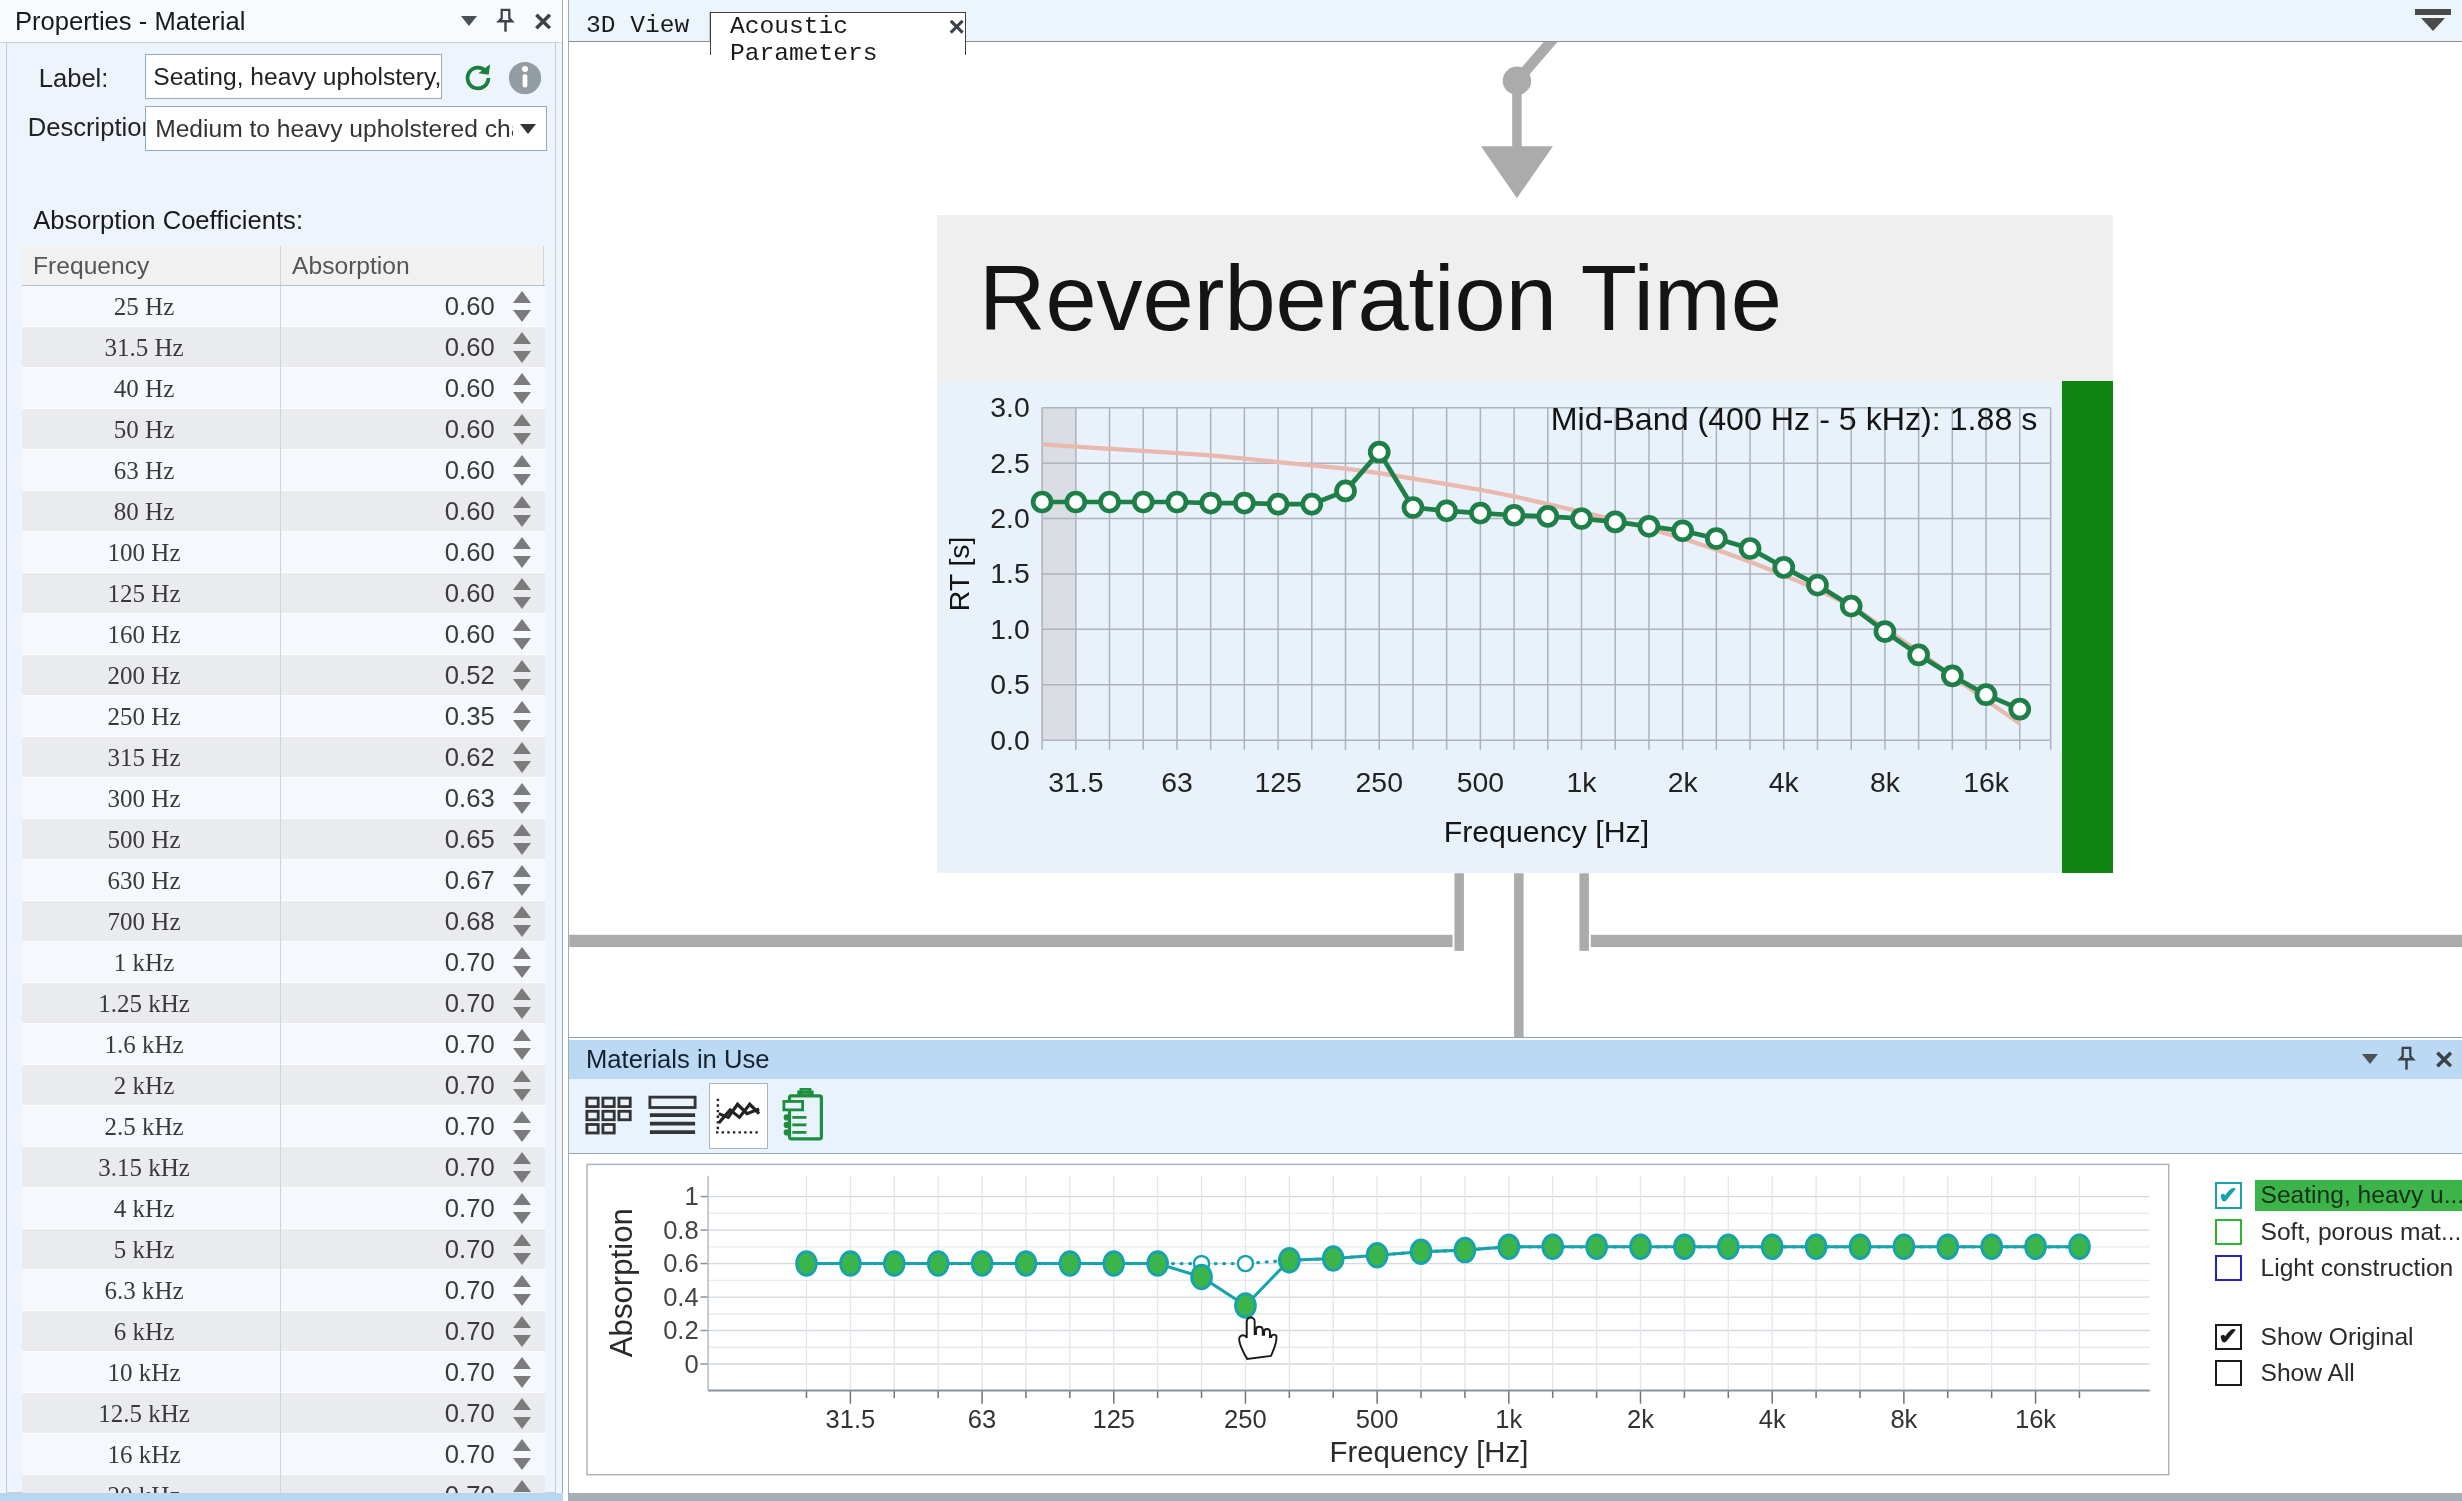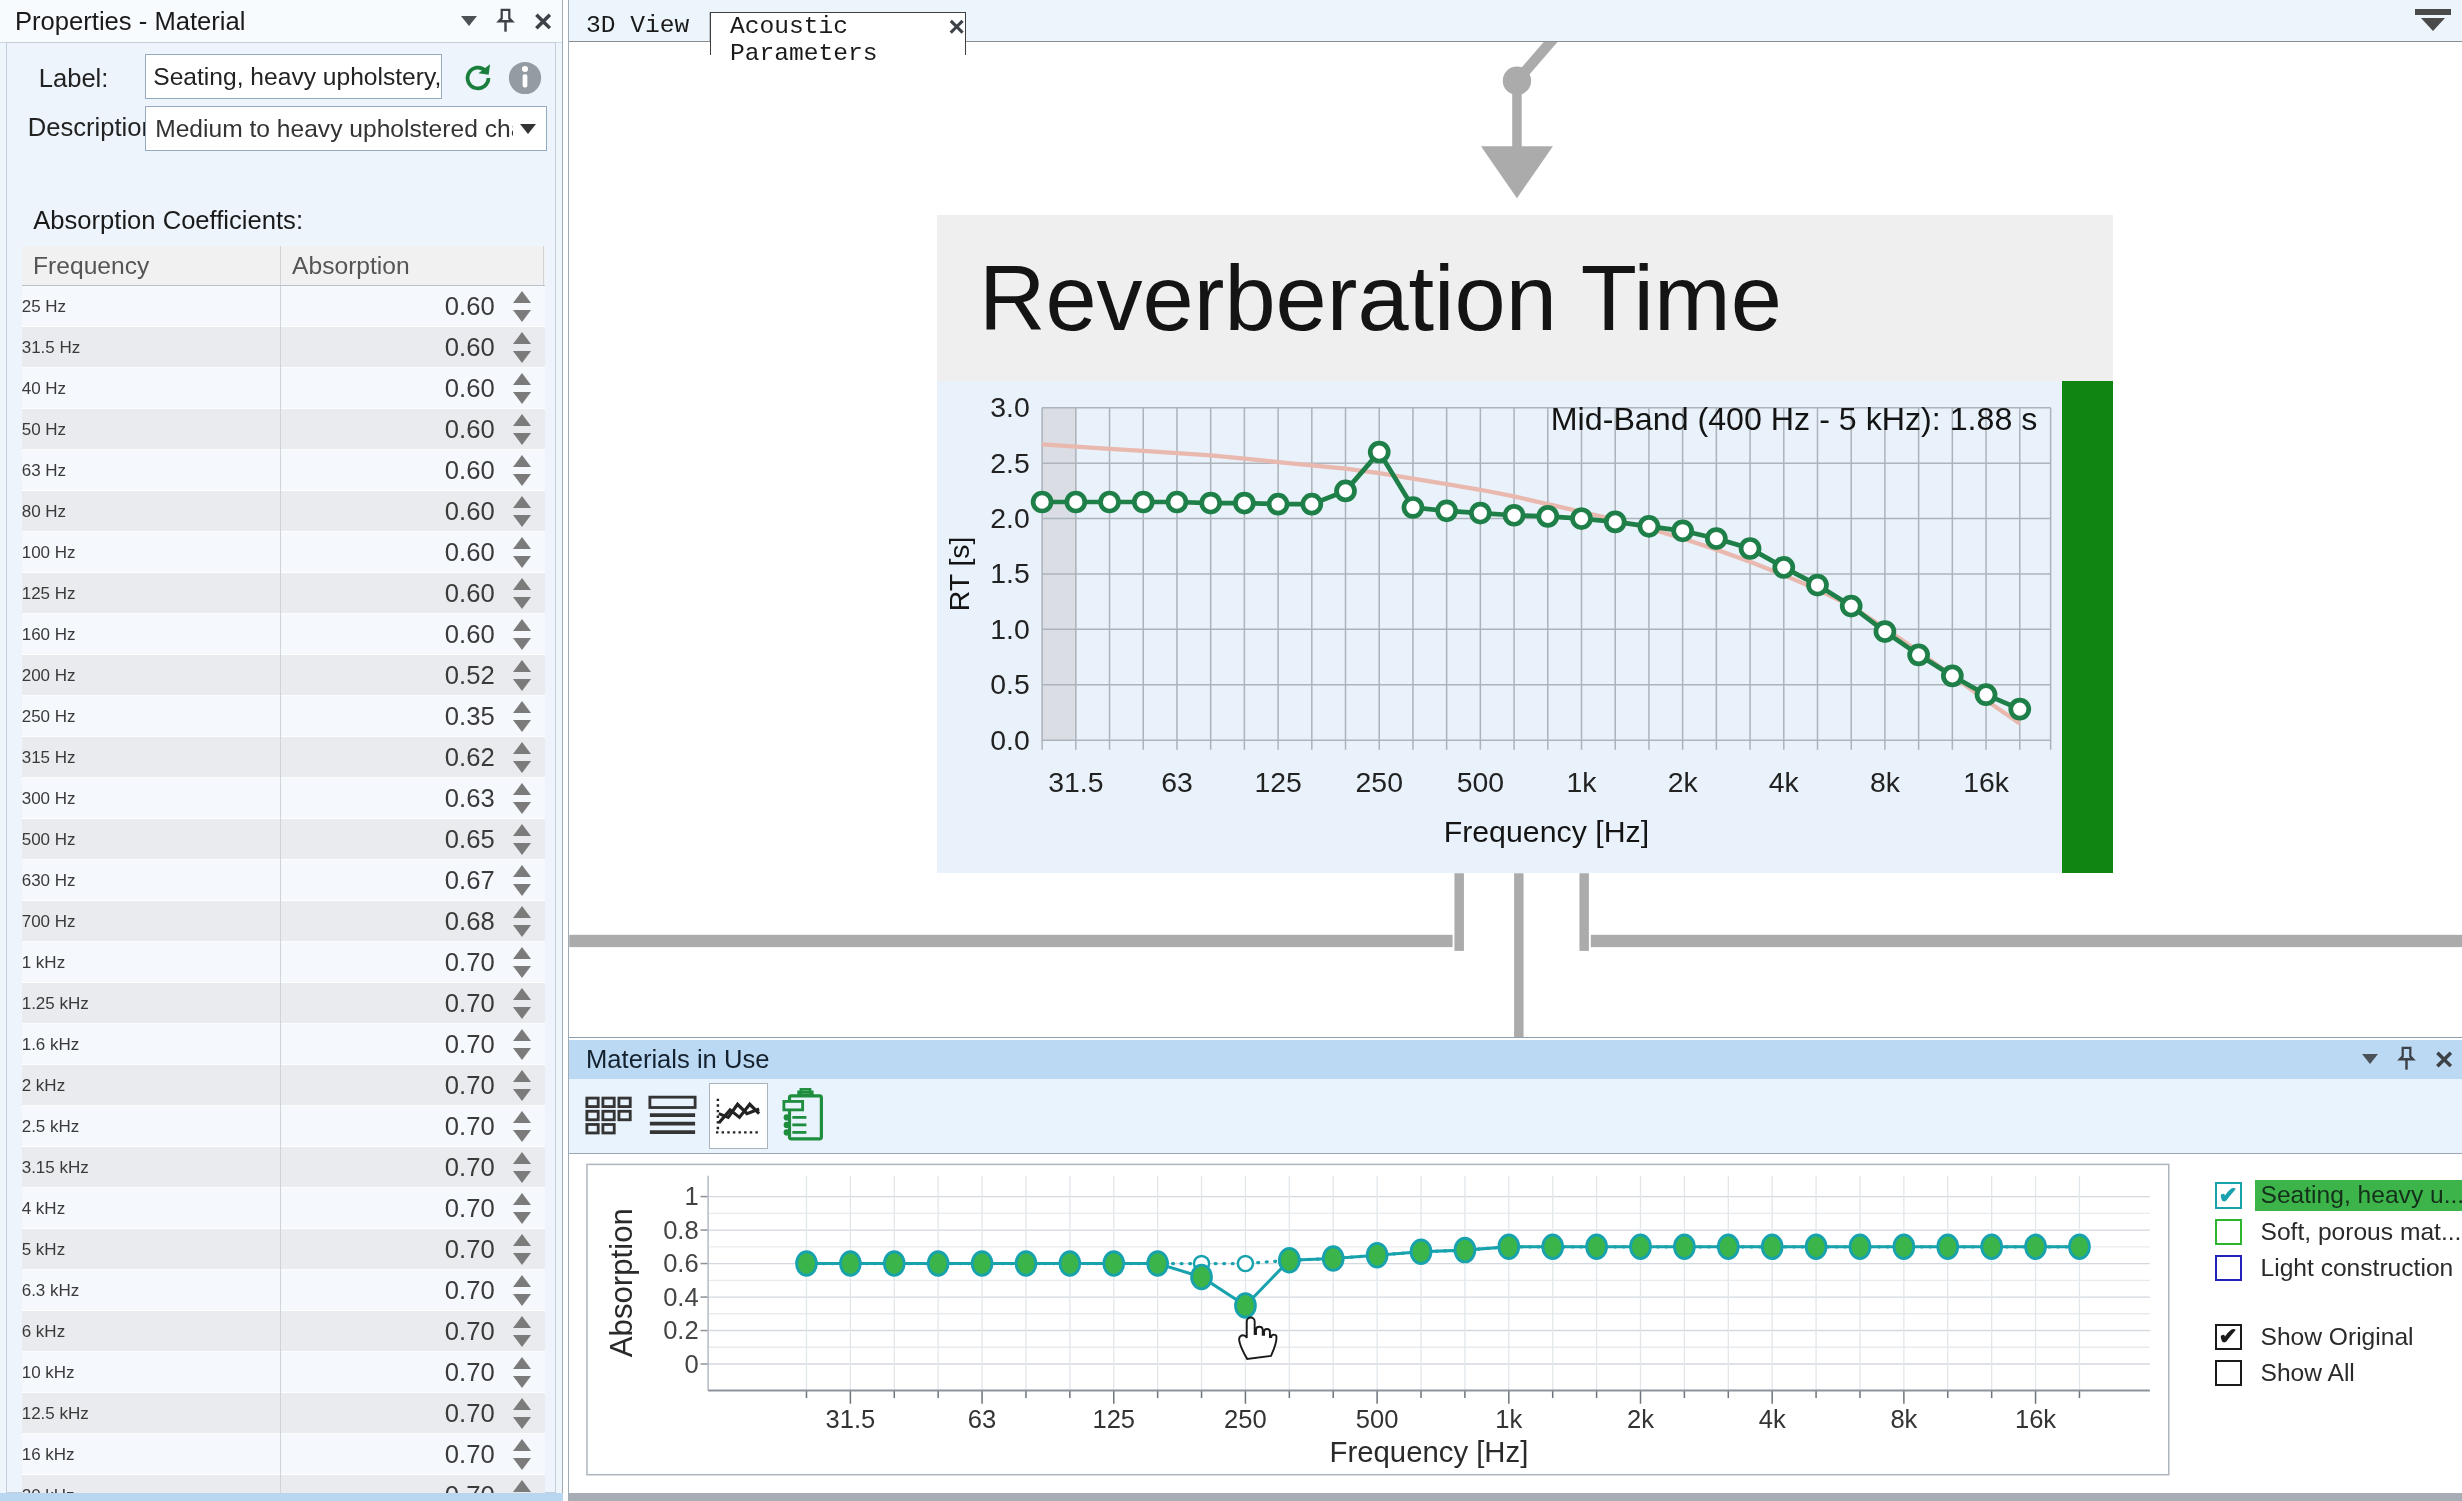--- a/index.html
+++ b/index.html
@@ -28,22 +28,22 @@
       border-top:10.4px solid #333;margin-left:7.6px;}
   .section-label{position:absolute;left:26.5px;top:163px;font-size:25.6px;color:#1a1a1a;}
   
   .abs-table{position:absolute;left:15px;top:203px;width:523px;}
   .t-head{display:grid;grid-template-columns:259px 263px;height:39px;background:#f1f1f1;
       border-bottom:0.9px solid #b9c2ca;}
   .t-head div{font-size:24.6px;color:#555;line-height:39px;padding-left:11.4px;border-right:0.9px solid #cfd4d9;box-sizing:border-box;}
   .t-row{display:grid;grid-template-columns:259px 263px;height:41px;position:relative;border-bottom:0.9px solid rgba(255,255,255,.85);box-sizing:border-box;}
   .t-row.even{background:#f5f9fd;}
   .t-row.odd{background:#e9ebee;}
-  .t-freq{font-size:17px;color:#3a3a3a;text-align:left;line-height:41px;padding-right:13.3px;
-      border-right:0.9px solid #cfd4d9;box-sizing:border-box;}
+  .t-freq{font-size:25px;color:#3a3a3a;text-align:center;line-height:41px;padding-right:13.3px;
+      border-right:0.9px solid #cfd4d9;box-sizing:border-box;font-family:Liberation Serif, serif;}
   .t-abs{font-size:25.6px;color:#3a3a3a;text-align:right;line-height:41px;padding-right:49px;position:relative;}
   .stepper{position:absolute;right:11.4px;top:4.7px;width:21px;height:31px;display:flex;flex-direction:column;
       align-items:center;justify-content:space-between;cursor:pointer;}
   .st-up{width:0;height:0;border-left:9.5px solid transparent;border-right:9.5px solid transparent;
       border-bottom:12.3px solid #7b7b7b;}
   .st-dn{width:0;height:0;border-left:9.5px solid transparent;border-right:9.5px solid transparent;
       border-top:12.3px solid #7b7b7b;}
   .panel-bottom-strip{position:absolute;left:0;bottom:0;width:563px;height:8.5px;background:#b9d6f1;}
   
   .main{position:absolute;left:568px;top:0;width:1894px;height:1501px;background:#fff;

